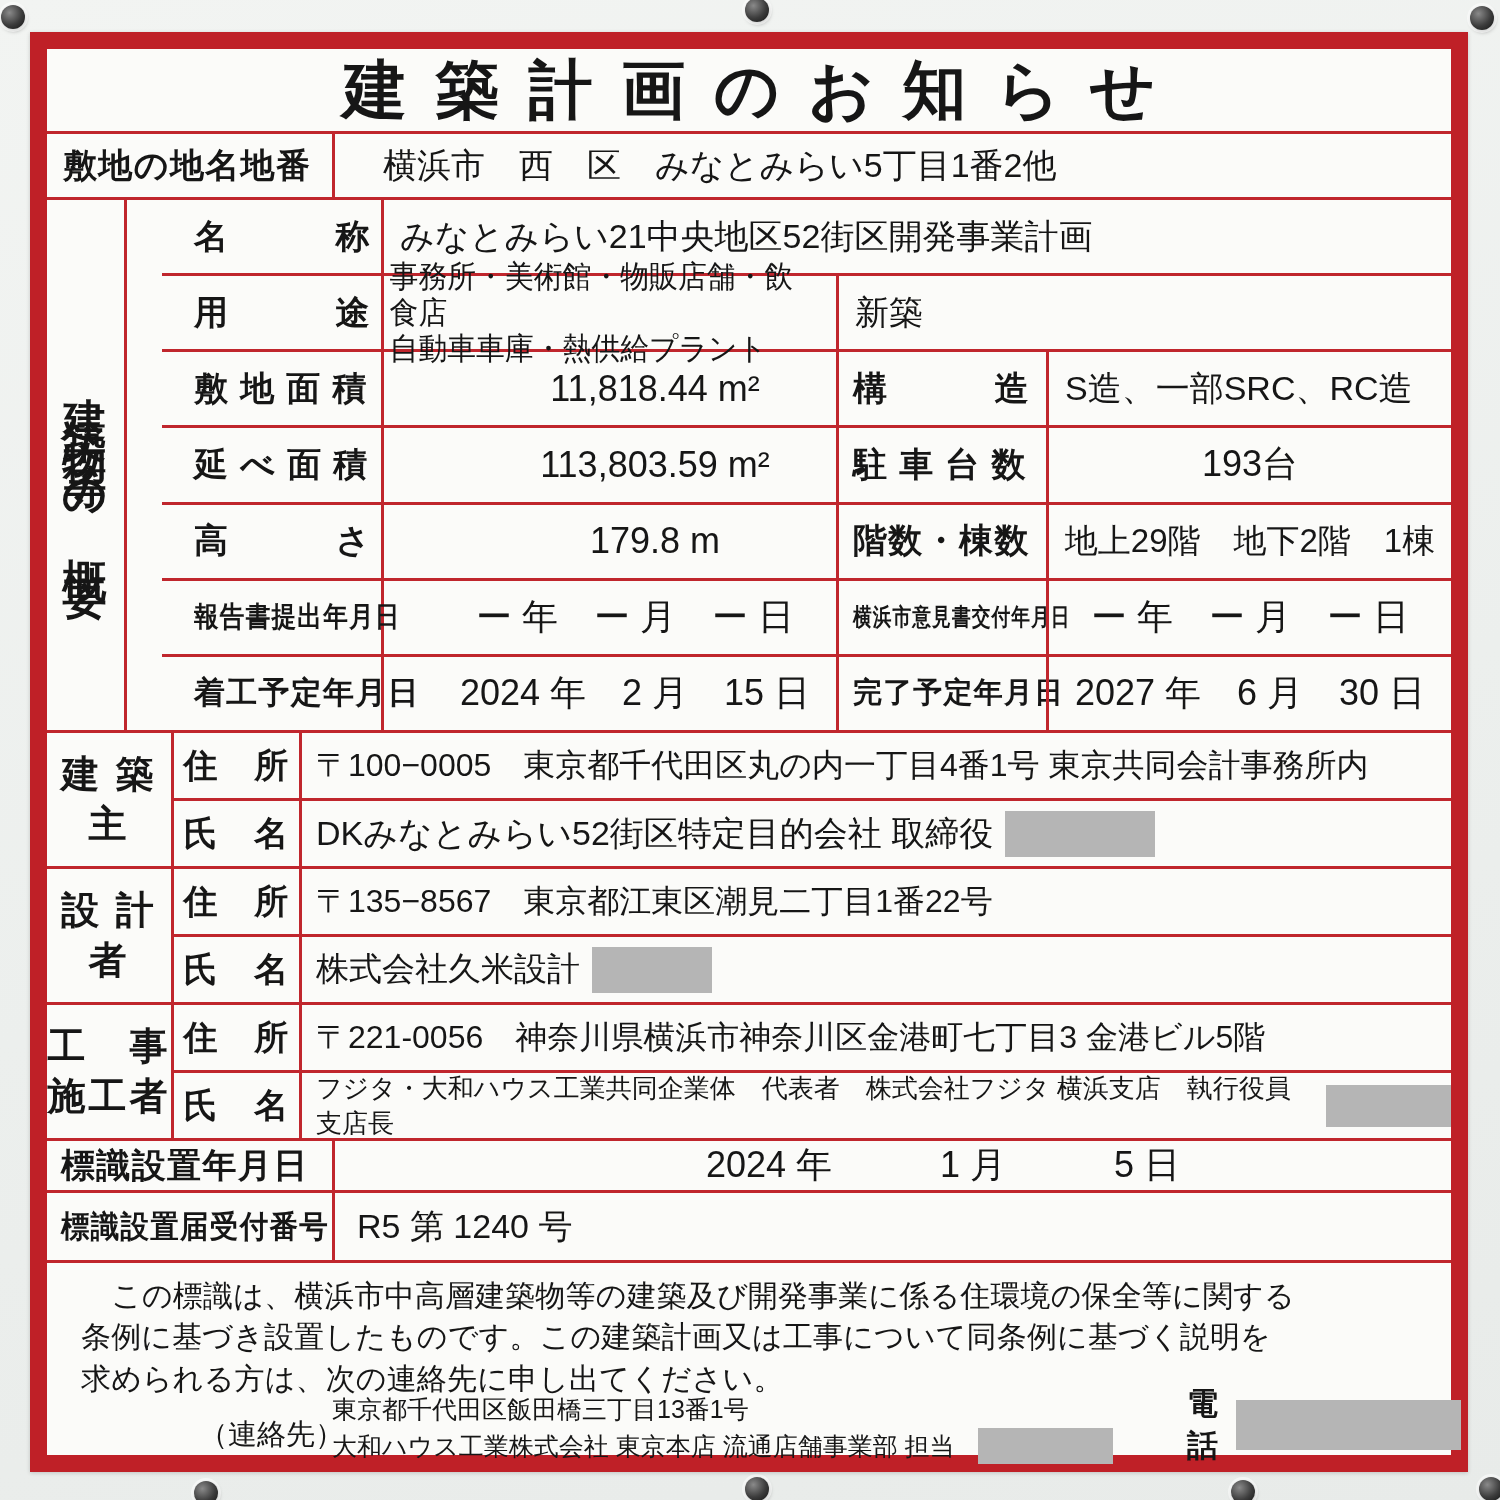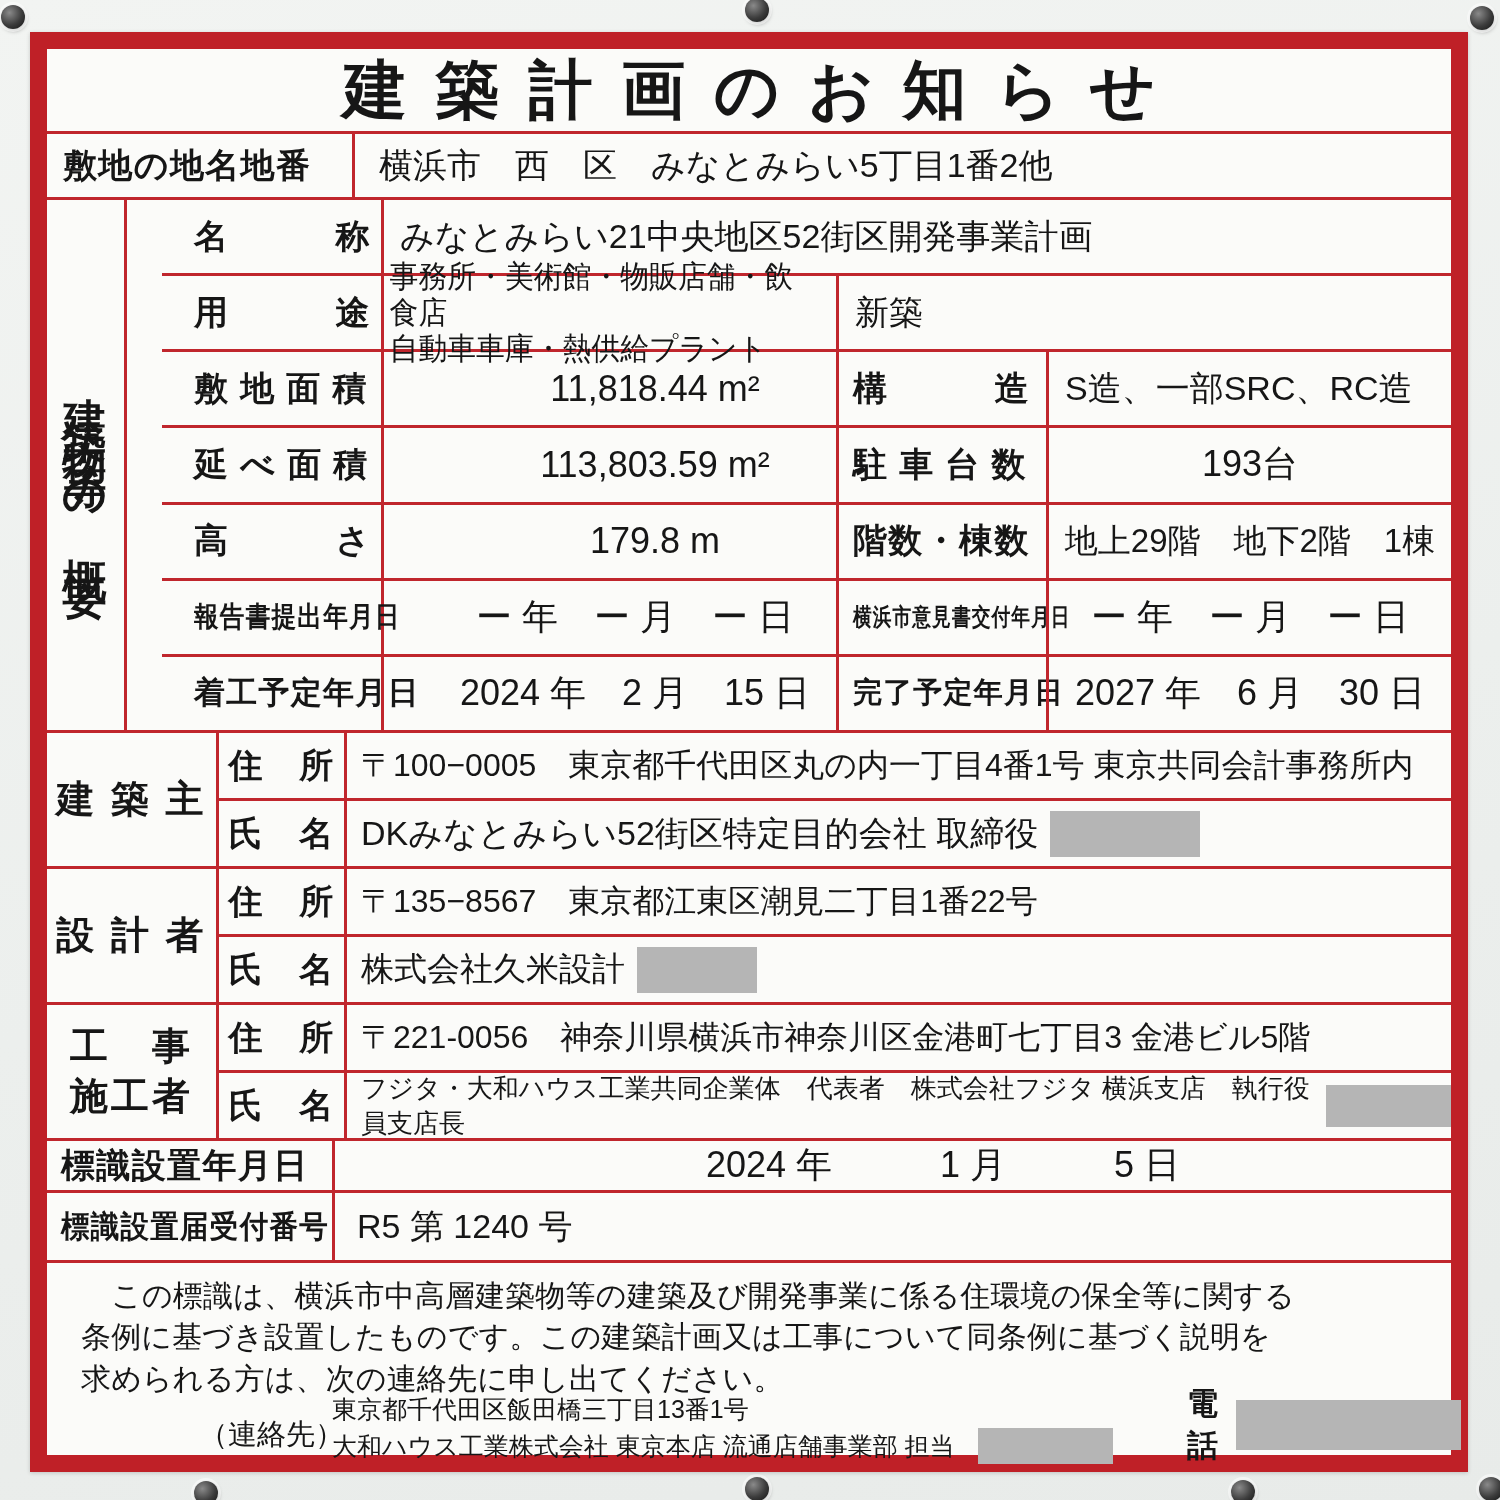--- a/index.html
+++ b/index.html
@@ -35,21 +35,21 @@
   .cell{display:flex;align-items:center;box-sizing:border-box;min-width:0;}
   .cell.bl{border-left:3px solid var(--line);}
   .label{font-size:34px;font-weight:600;padding-left:16px;letter-spacing:.04em;white-space:nowrap;}
   .value{font-size:34px;font-weight:500;white-space:nowrap;}
   
   .title-row{height:82px;align-items:center;justify-content:center;}
   .title{font-size:64px;font-weight:600;letter-spacing:.45em;text-indent:.45em;white-space:nowrap;}
   
   .site-row{height:66px;}
   .w-site{width:285px;}
-  .site-value{padding-left:24px;margin-left:20px;}
+  .site-value{padding-left:48px;}
   
   .overview{height:533px;}
   .vstrip{width:80px;border-right:3px solid var(--line);display:flex;align-items:center;justify-content:center;box-sizing:border-box;}
   .vlabel{writing-mode:vertical-rl;font-size:44px;font-weight:600;letter-spacing:.5em;white-space:nowrap;}
   .ov-col{flex:1;display:flex;flex-direction:column;min-width:0;padding-left:35px;}
   .orow{display:flex;flex:1;box-sizing:border-box;border-top:3px solid var(--line);min-height:0;}
   .orow.first{border-top:none;}
   .colB{width:219px;}
   .colC{width:455px;}
   .colD{width:210px;}
@@ -62,21 +62,21 @@
   .datecell.right{padding-left:0;}
   .centerval{justify-content:center;font-size:36px;}
   .plain-left{padding-left:16px;font-size:34px;}
   .small-label span{display:inline-block;transform-origin:left center;}
   .lbl-report{font-size:28px;transform:scaleX(.88);}
   .lbl-opinion{font-size:24px;transform:scaleX(.78);}
   .lbl-receipt{font-size:31px;transform:scaleX(.92);}
   .small-label{padding-left:10px;}
   
   .party{height:136px;display:flex;box-sizing:border-box;border-top:3px solid var(--line);}
-  .pgroup{width:172px;border-right:3px solid var(--line);display:flex;align-items:center;justify-content:center;box-sizing:border-box;
+  .pgroup{width:127px;border-right:3px solid var(--line);display:flex;align-items:center;justify-content:center;box-sizing:border-box;
           font-size:38px;font-weight:600;letter-spacing:.08em;white-space:pre-line;text-align:center;line-height:1.3;}
   .prows{flex:1;display:flex;flex-direction:column;min-width:0;}
   .prow{flex:1;display:flex;box-sizing:border-box;border-top:3px solid var(--line);min-height:0;}
   .prow.first{border-top:none;}
   .plabel{width:125px;justify-content:center;padding-left:0;}
   .pvalue{padding-left:14px;font-size:33px;display:flex;align-items:center;gap:12px;}
   .pvalue.addr{font-size:32px;}
   .pvalue.builder-name{font-size:34px;}
   .pvalue.contractor-name{font-size:26px;}
   .redact{background:var(--gray);display:inline-block;flex:none;}

